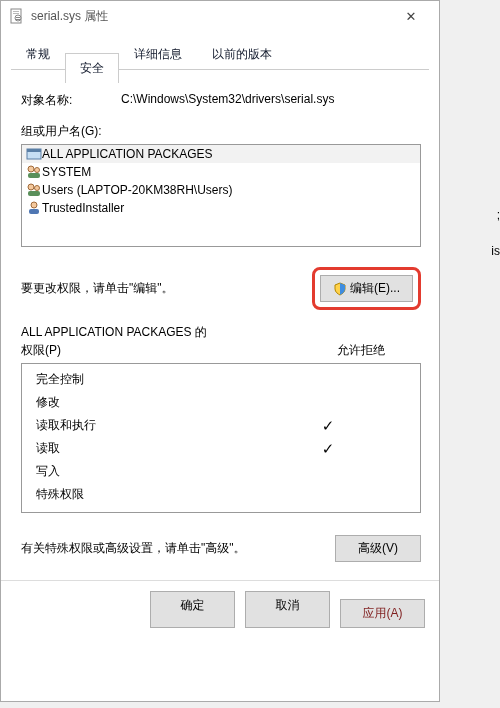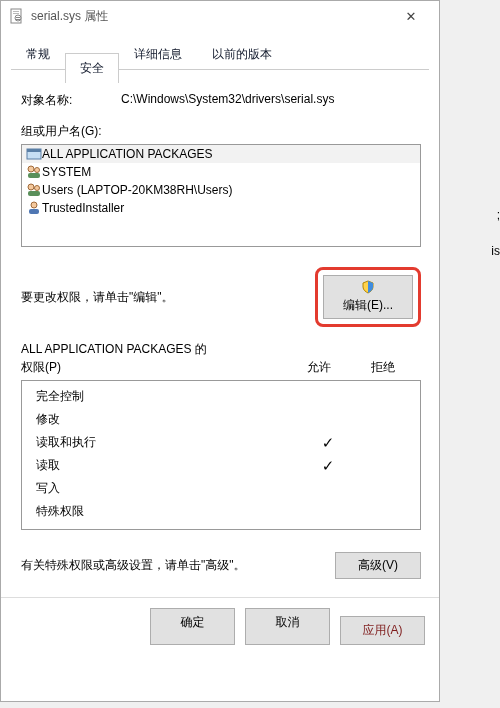--- a/index.html
+++ b/index.html
@@ -18,26 +18,26 @@
   .label1 { width: 100px; }
   .path { flex: 1; }
   .groups-label { margin-top: 14px; margin-bottom: 4px; }
   .listbox { border: 1px solid #999; height: 103px; overflow: hidden; background: #fff; }
   .listitem { display: flex; align-items: flex-end; padding: 2px 4px; }
   .listitem.selected { background: #f2f2f2; }
   .group-icon { width: 16px; height: 14px; }
   .edit-row { display: flex; justify-content: space-between; align-items: center; margin-top: 20px; }
   .edit-highlight { border: 3px solid #e33b2f; border-radius: 8px; padding: 5px; }
   .btn { background: #e1e1e1; border: 1px solid #adadad; padding: 4px 12px; min-width: 86px; text-align: center; cursor: pointer; }
-  .btn-edit { display: flex; align-items: center; justify-content: center; gap: 3px; min-width: 90px; flex-direction: column; }
+  .btn-edit { display: flex; align-items: center; justify-content: center; gap: 3px; min-width: 90px; }
   .shield { width: 14px; height: 14px; }
   .perm-label { margin-top: 14px; }
   .perm-header { display: flex; justify-content: space-between; margin-top: 1px; font-size: 12px; }
   .perm-header .ph-left { }
-  .perm-header .ph-cols { display: flex; gap: 40px; margin-right: 26px; }
+  .perm-header .ph-cols { display: flex; margin-right: 36px; }
   .permbox { border: 1px solid #999; margin-top: 4px; padding: 4px 8px; height: 150px; }
   .perm-row { display: flex; align-items: center; height: 23px; }
   .perm-name { flex: 1; padding-left: 6px; }
   .perm-col { width: 56px; text-align: center; font-size: 15px; }
   .adv-row { display: flex; justify-content: space-between; align-items: center; margin-top: 22px; }
   .bottom-sep { border-top: 1px solid #ddd; margin-top: 18px; }
   .footer { display: flex; justify-content: flex-end; gap: 10px; padding: 10px 14px; }
   .btn-footer { min-width: 85px; padding: 5px 21px; }
   .btn-disabled { color: #7f1d1d; margin-top: 8px; }
   .side1 { position: absolute; right: 0; top: 208px; }

